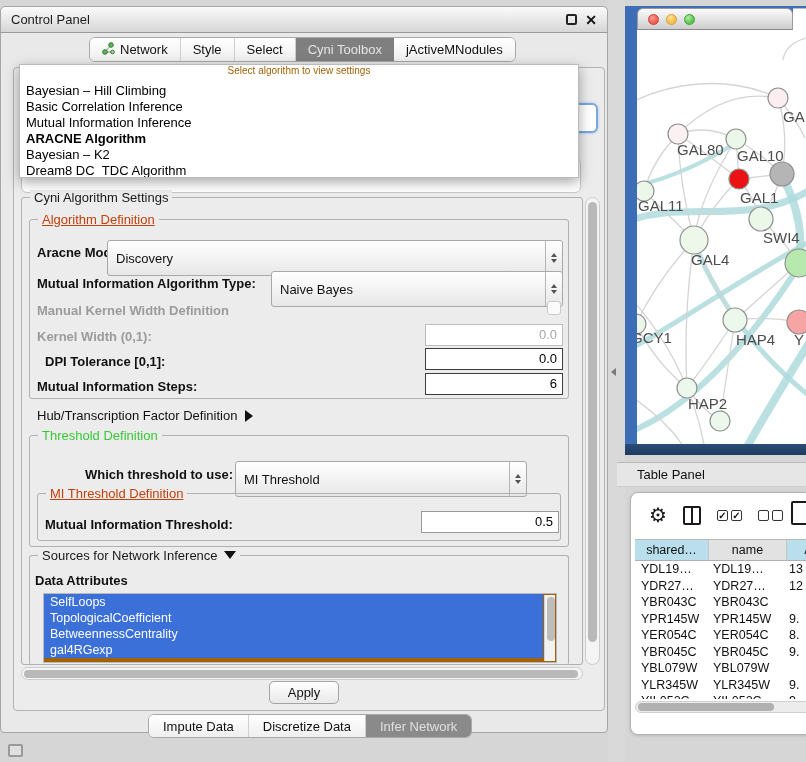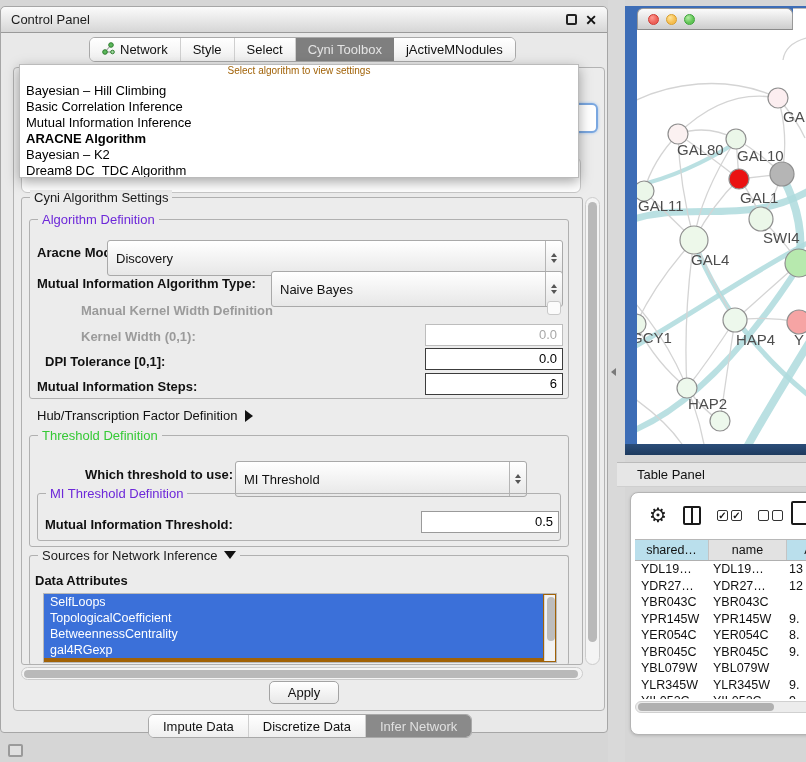--- a/index.html
+++ b/index.html
@@ -39,25 +39,25 @@
   .popup { position:absolute; left:18px; top:57px; width:560px; height:114px; background:#fff;
     border:1px solid #bbb; box-shadow:0 4px 12px rgba(0,0,0,.35); z-index:30; overflow:hidden; }
   .popup-placeholder { text-align:center; color:#a16207; font-size:10px; padding-top:0; height:17px; }
   .dd-item { font-size:13px; color:#000; padding:1px 6px; height:16px; line-height:15px; }
   .dd-item.bold { font-weight:bold; }
 
   
   .groupbox { position:absolute; border:1px solid #b0b0b0; border-radius:3px; }
   .group-label { position:absolute; top:-8px; left:8px; background:#ececec; padding:0 4px; font-size:13px; white-space:nowrap; }
   .lbl-black { color:#1a1a1a; }
-  .lbl-blue  { color:#6d28d9; }
+  .lbl-blue  { color:#c2410c;text-decoration:underline; }
   .lbl-green { color:#35c935; }
 
   .form-label { position:absolute; font-size:13px; font-weight:bold; color:#111; white-space:nowrap; }
-  .form-label.disabled { color:#9b9b9b;margin-left:44px; }
+  .form-label.disabled { color:#9b9b9b; }
   .plain-label { position:absolute; font-size:13px; color:#111; white-space:nowrap; }
 
   .combo { position:absolute; height:36px; background:linear-gradient(#ffffff,#e7e7e7);
     border:1px solid #a9a9a9; border-radius:3px; display:flex; align-items:center;gap:46px; }
   .combo .val { flex:1; font-size:13px; color:#111; padding-left:8px; }
   .combo .stepper { width:17px; height:100%; border-left:1px solid #b5b5b5; display:flex; flex-direction:column; align-items:center; justify-content:center; gap:2px; }
   .tri-up { width:0; height:0; border-left:3.5px solid transparent; border-right:3.5px solid transparent; border-bottom:4px solid #555; }
   .tri-dn { width:0; height:0; border-left:3.5px solid transparent; border-right:3.5px solid transparent; border-top:4px solid #555; }
 
   .txtinput { position:absolute; height:22px; background:#fff; font-size:13px; text-align:right; padding-right:5px; line-height:20px; }

